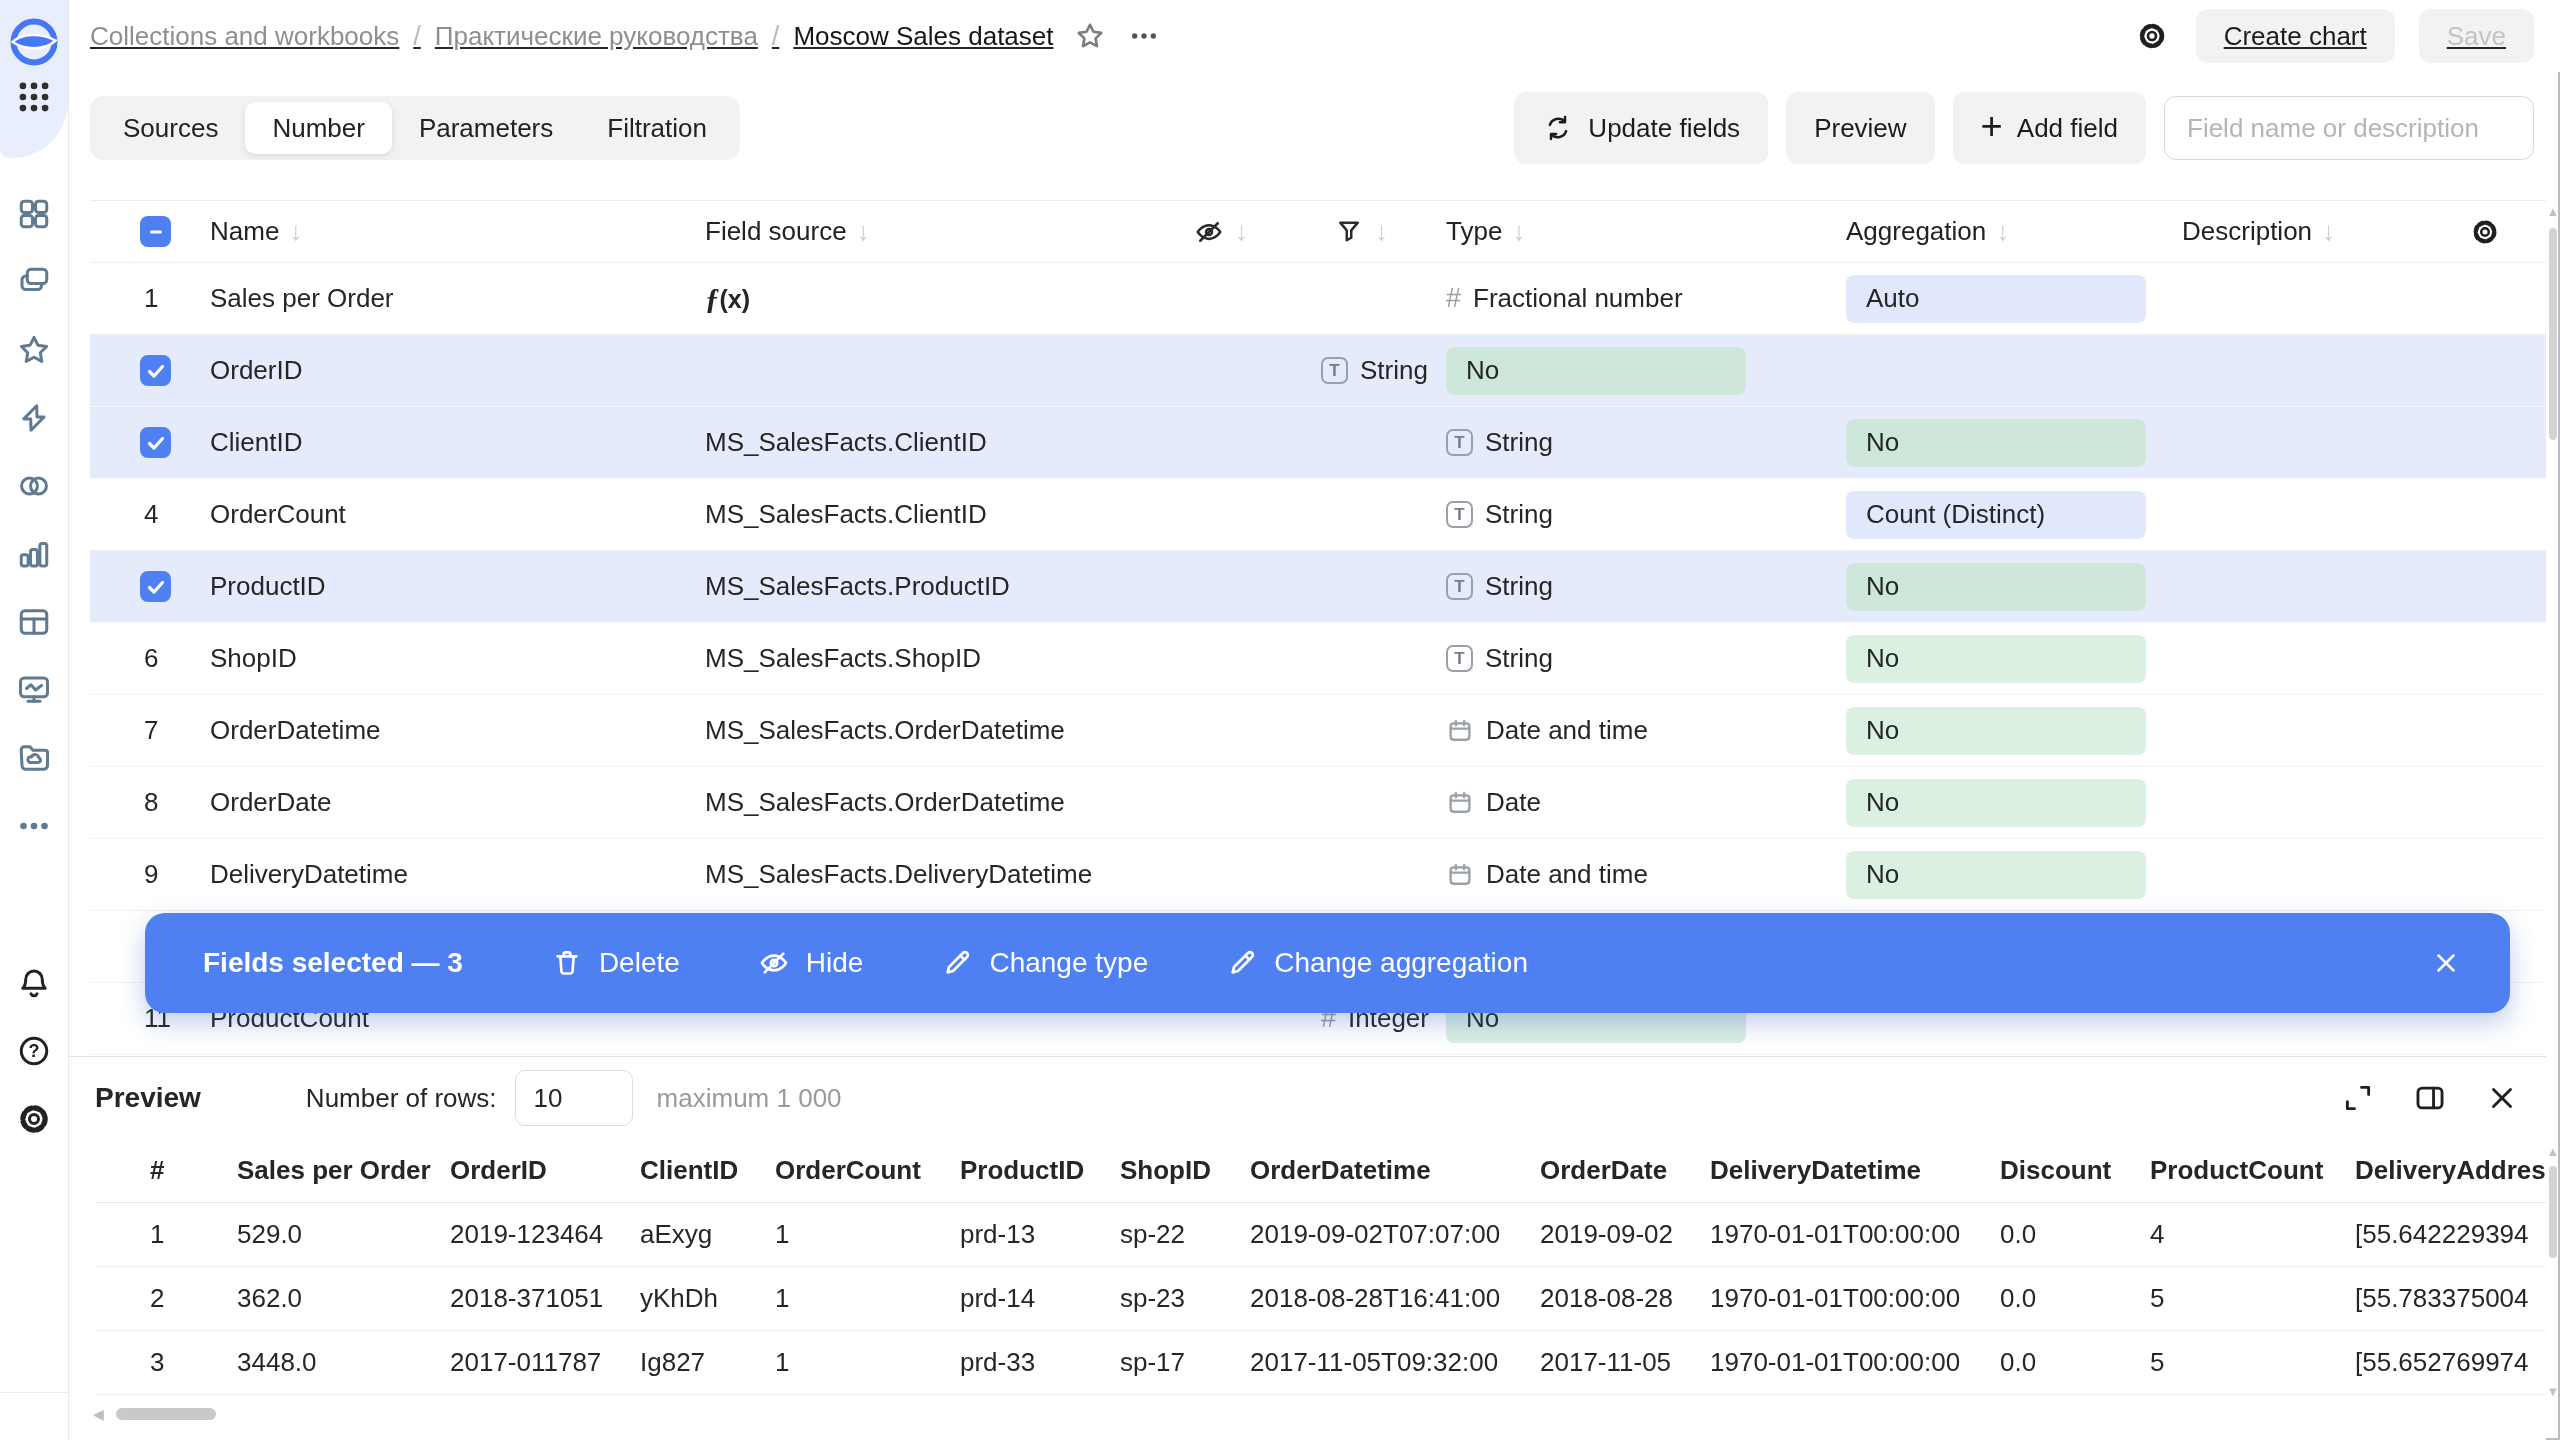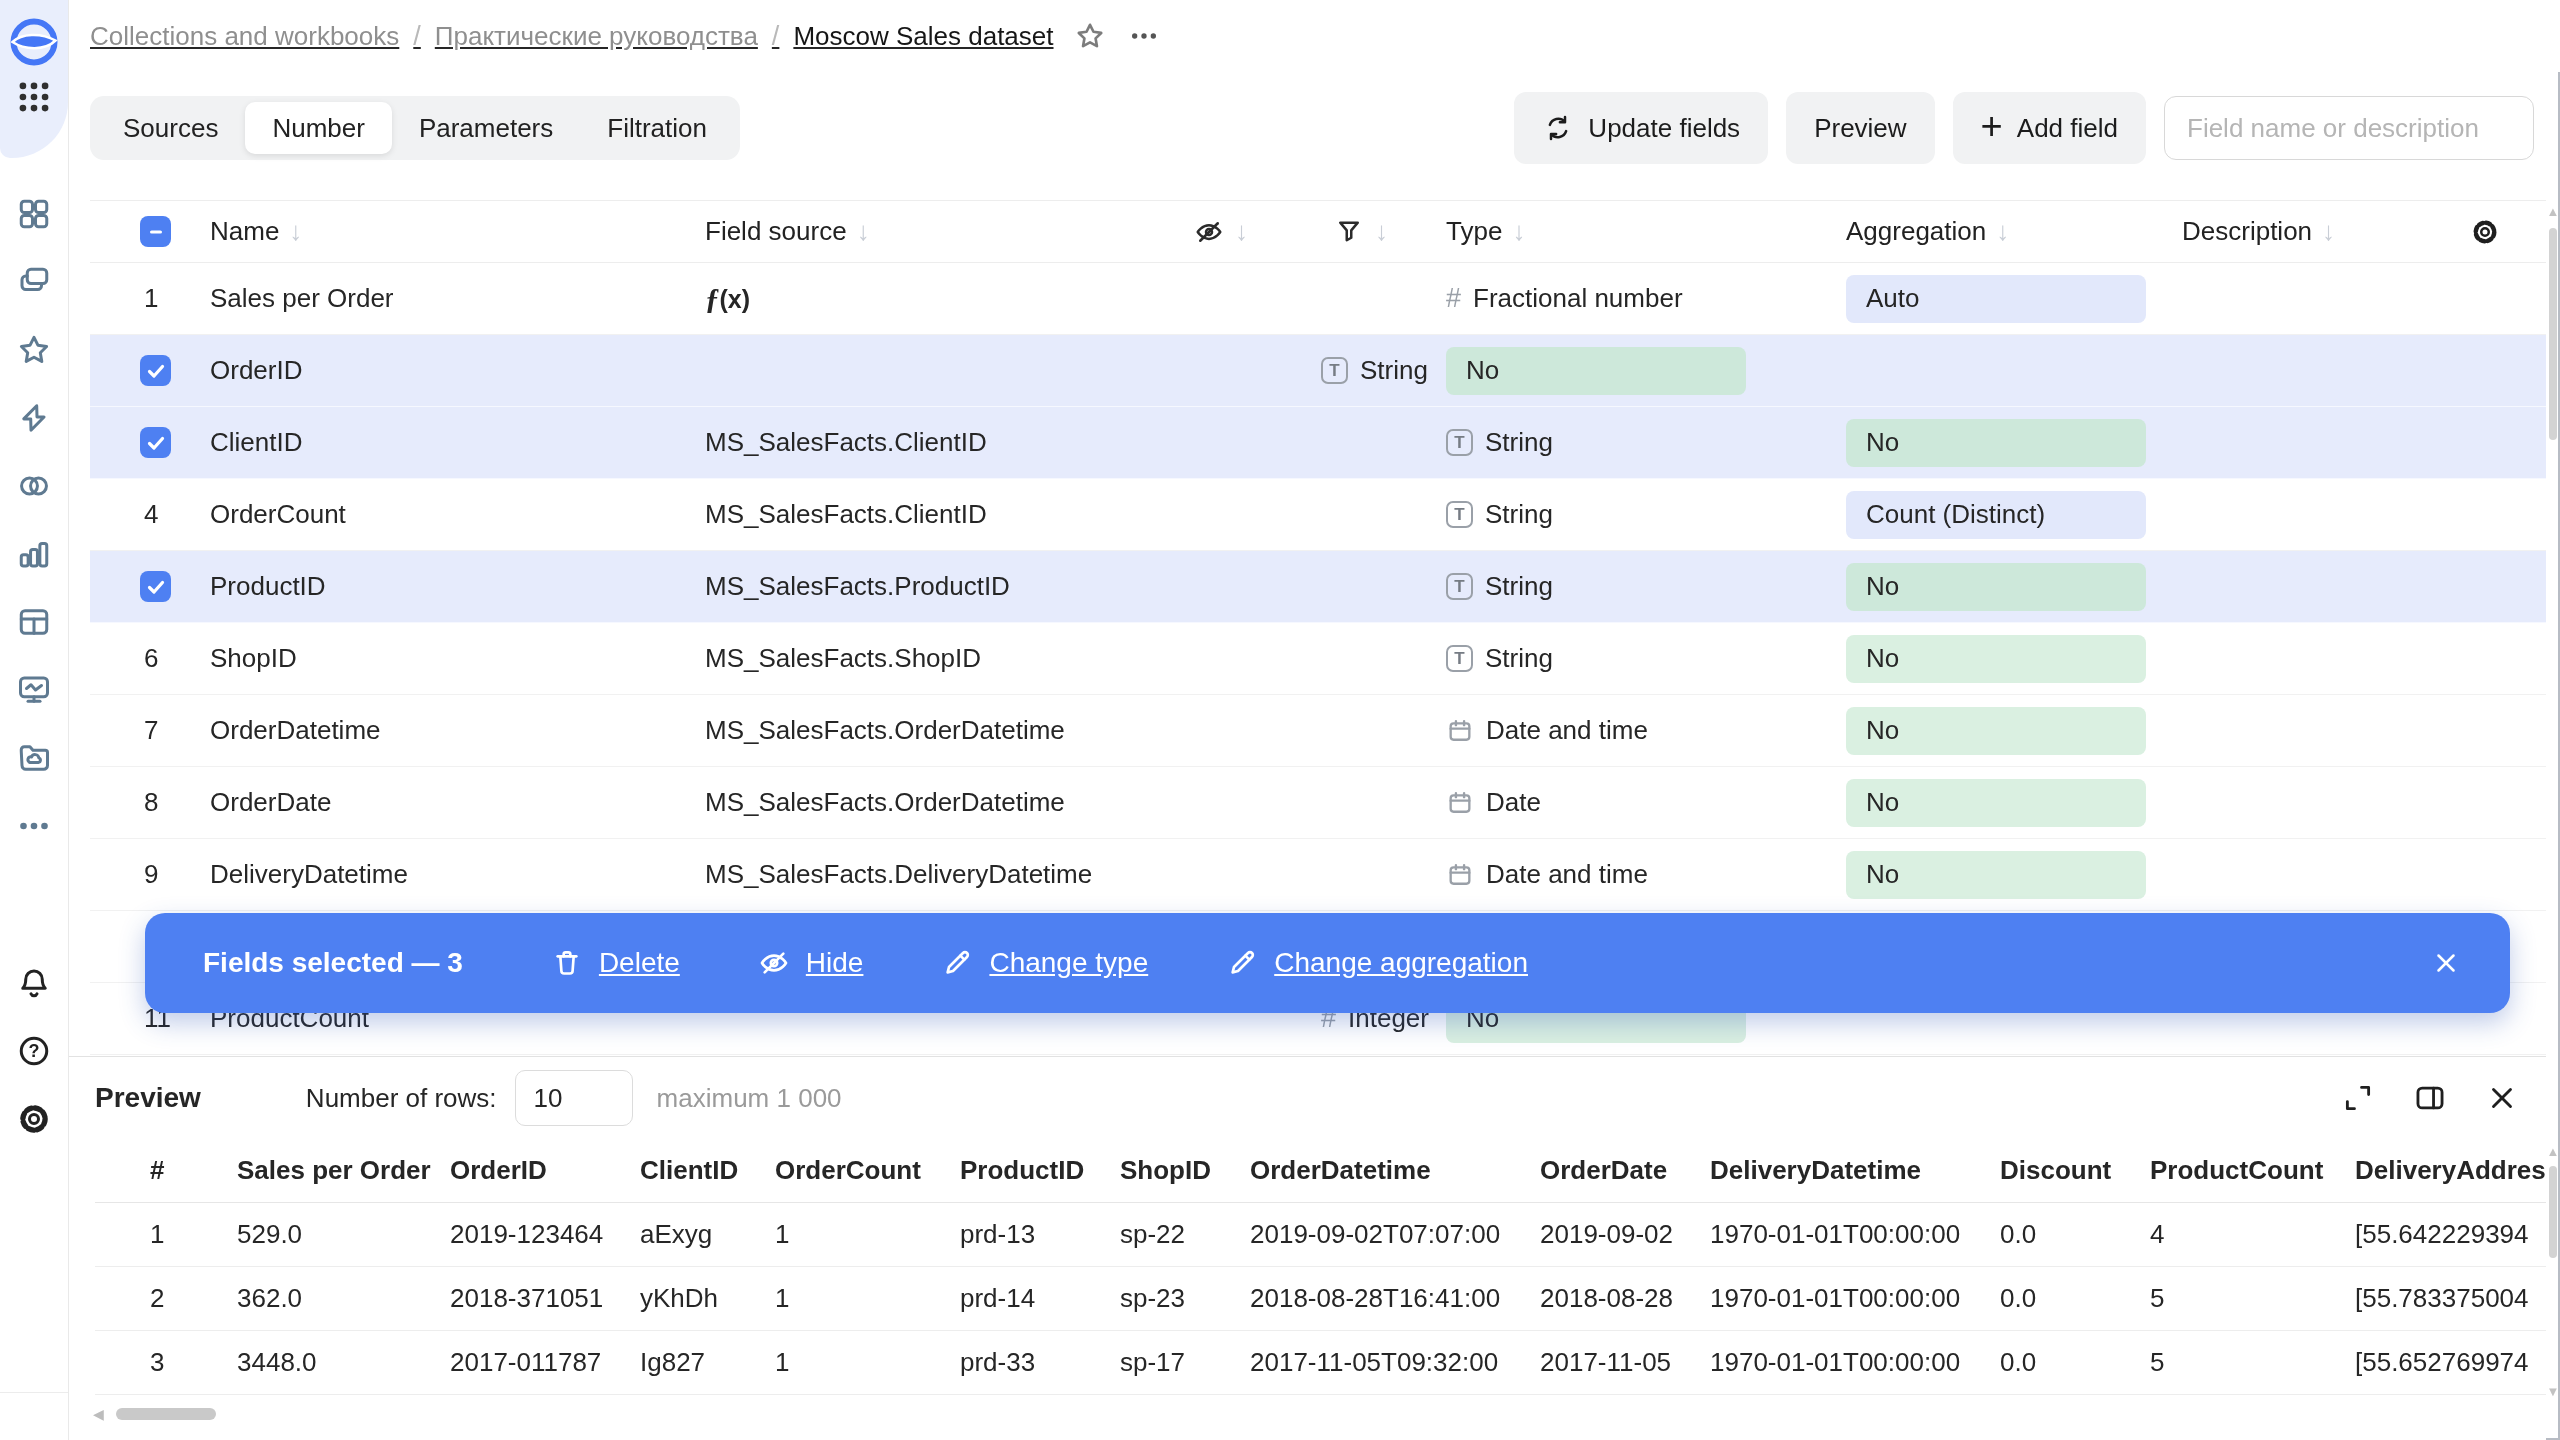--- a/index.html
+++ b/index.html
@@ -79,21 +79,21 @@
   .chip { margin-left:16px; width:300px; height:48px; border-radius:8px; padding:0 20px; display:flex; align-items:center;
           font-size:26px; color:#262626; cursor:pointer; }
   .chip.blue { background:#e2e8fb; }
   .chip.green { background:#daf0e1; }
   .chip.green-sel { background:#cde8da; }
 
   
   .selbar { position:absolute; left:55px; right:36px; top:712px; height:100px; background:#4e80f2; border-radius:20px; z-index:20;
             display:flex; align-items:center; padding:0 42px 0 58px; color:#fff; box-shadow:0 10px 26px rgba(47,86,182,.30); }
   .selbar-label { font-size:28px; font-weight:bold; white-space:nowrap; }
-  .selbar-actions { display:flex; align-items:center; gap:78px; margin-left:88px;text-decoration:underline; }
+  .selbar-actions { display:flex; align-items:center; gap:78px; margin-left:88px; }
   .selact { display:flex; align-items:center; gap:16px; font-size:28px; cursor:pointer; white-space:nowrap; }
   .selact .sic { width:32px; height:32px; display:flex; } .selact .sic svg { width:32px; height:32px; }
   .selbar-close { margin-left:auto; width:44px; height:44px; display:flex; align-items:center; justify-content:center; cursor:pointer; }
   .selbar-close svg { width:30px; height:30px; }
 
   
   .preview { position:absolute; left:0; right:14px; top:1056px; bottom:0; border-top:1px solid #e2e2e2; background:#fff; }
   .pv-head { height:82px; display:flex; align-items:center; padding:0 22px 0 26px; }
   .pv-title { font-size:28px; font-weight:bold; }
   .pv-rows-label { font-size:26px; margin-left:105px; }
@@ -251,20 +251,30 @@
             <path d="M12 3.6l2.6 5.2 5.8.9-4.2 4.1 1 5.8-5.2-2.8-5.2 2.8 1-5.8-4.2-4.1 5.8-.9z"></path>
           </svg>
         </span>
       <span class="tb-ic dots-btn ic">
           <svg viewBox="0 0 24 24" fill="#555" width="100%" height="100%">
             <circle cx="5" cy="12" r="2"></circle>
             <circle cx="12" cy="12" r="2"></circle>
             <circle cx="19" cy="12" r="2"></circle>
           </svg>
         </span>
+      <div class="topbar-right">
+        <span class="tb-ic ic">
+            <svg viewBox="0 0 24 24" fill="none" stroke="currentColor" stroke-width="2" stroke-linecap="round" stroke-linejoin="round" width="100%" height="100%">
+              <circle cx="12" cy="12" r="7.4" stroke-dasharray="3.5 2.4" stroke-width="3.6"></circle>
+              <circle cx="12" cy="12" r="3" stroke-width="2"></circle>
+            </svg>
+          </span>
+        <button class="btn">Create chart</button>
+        <button class="btn disabled">Save</button>
+      </div>
     </header>
 
     <div class="actionrow">
       <div class="tabset">
           <div class="tab">Sources</div>
           <div class="tab active">Number</div>
           <div class="tab">Parameters</div>
           <div class="tab">Filtration</div>
         </div>
       <div class="ar-right">

